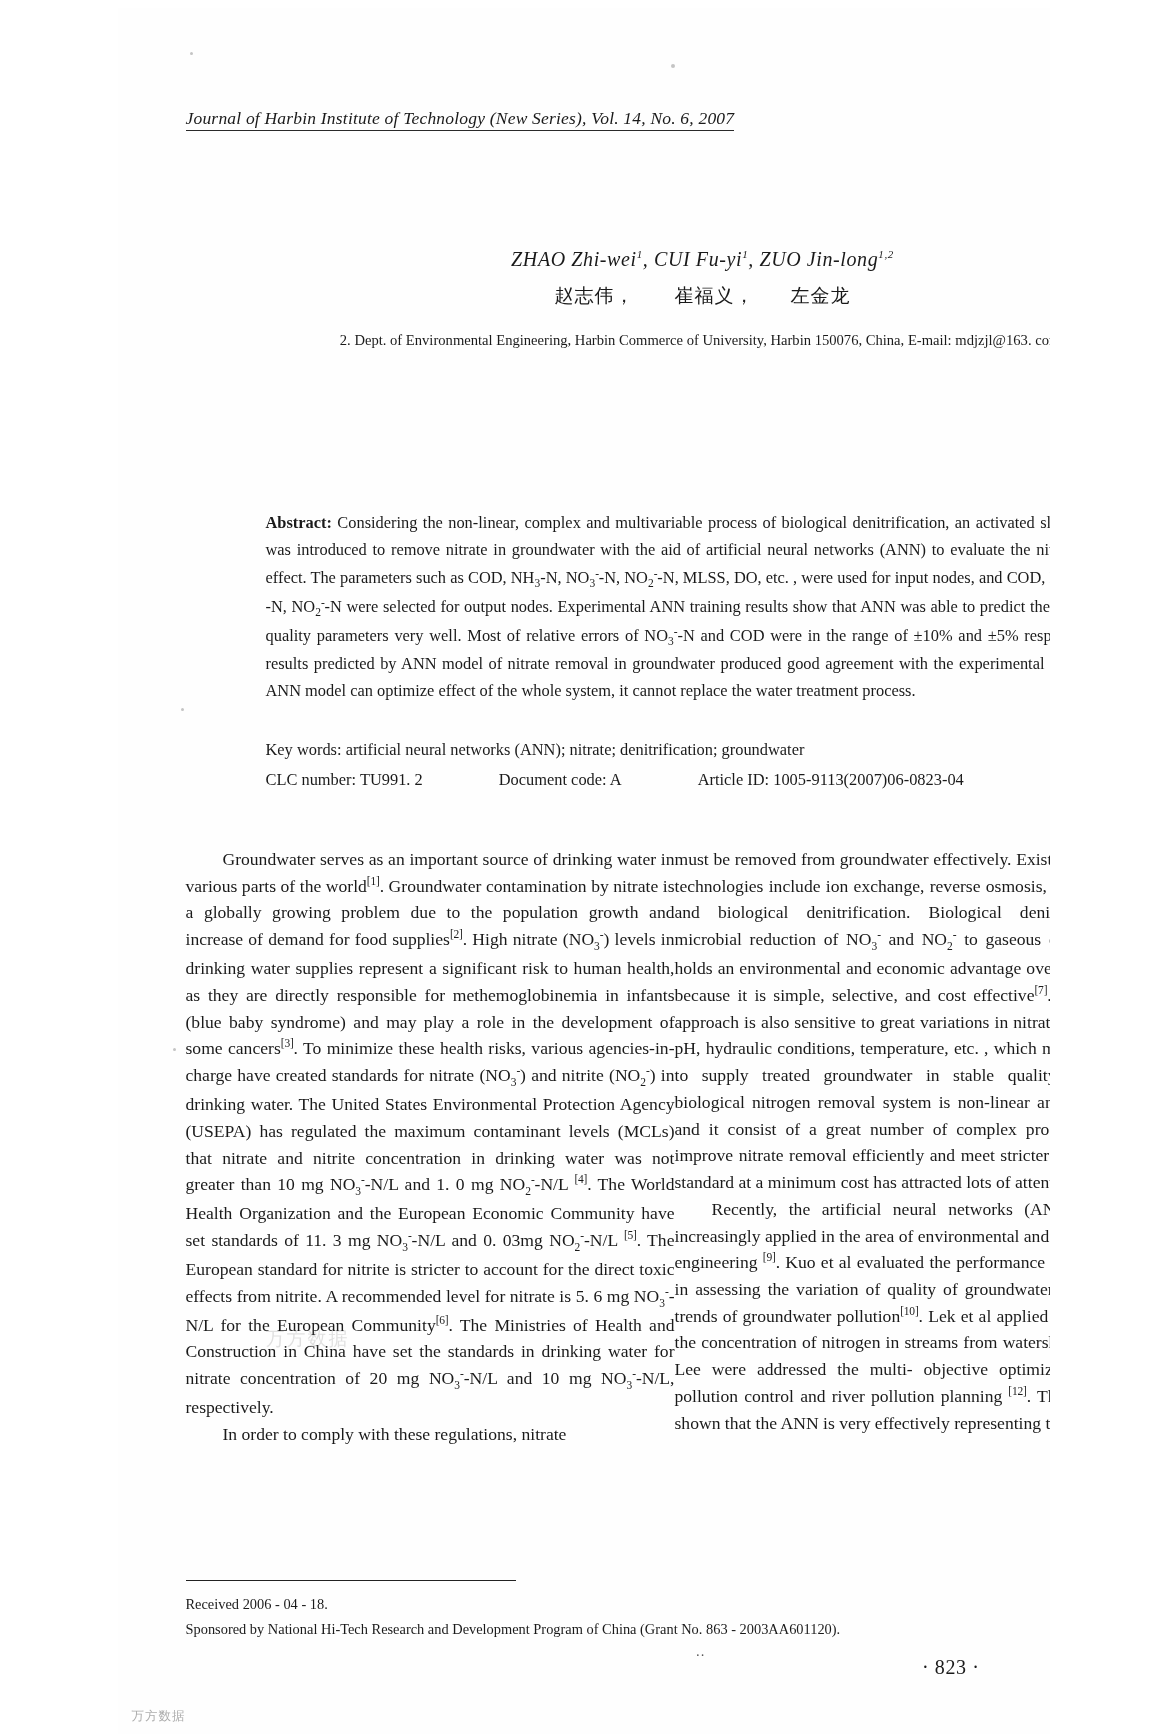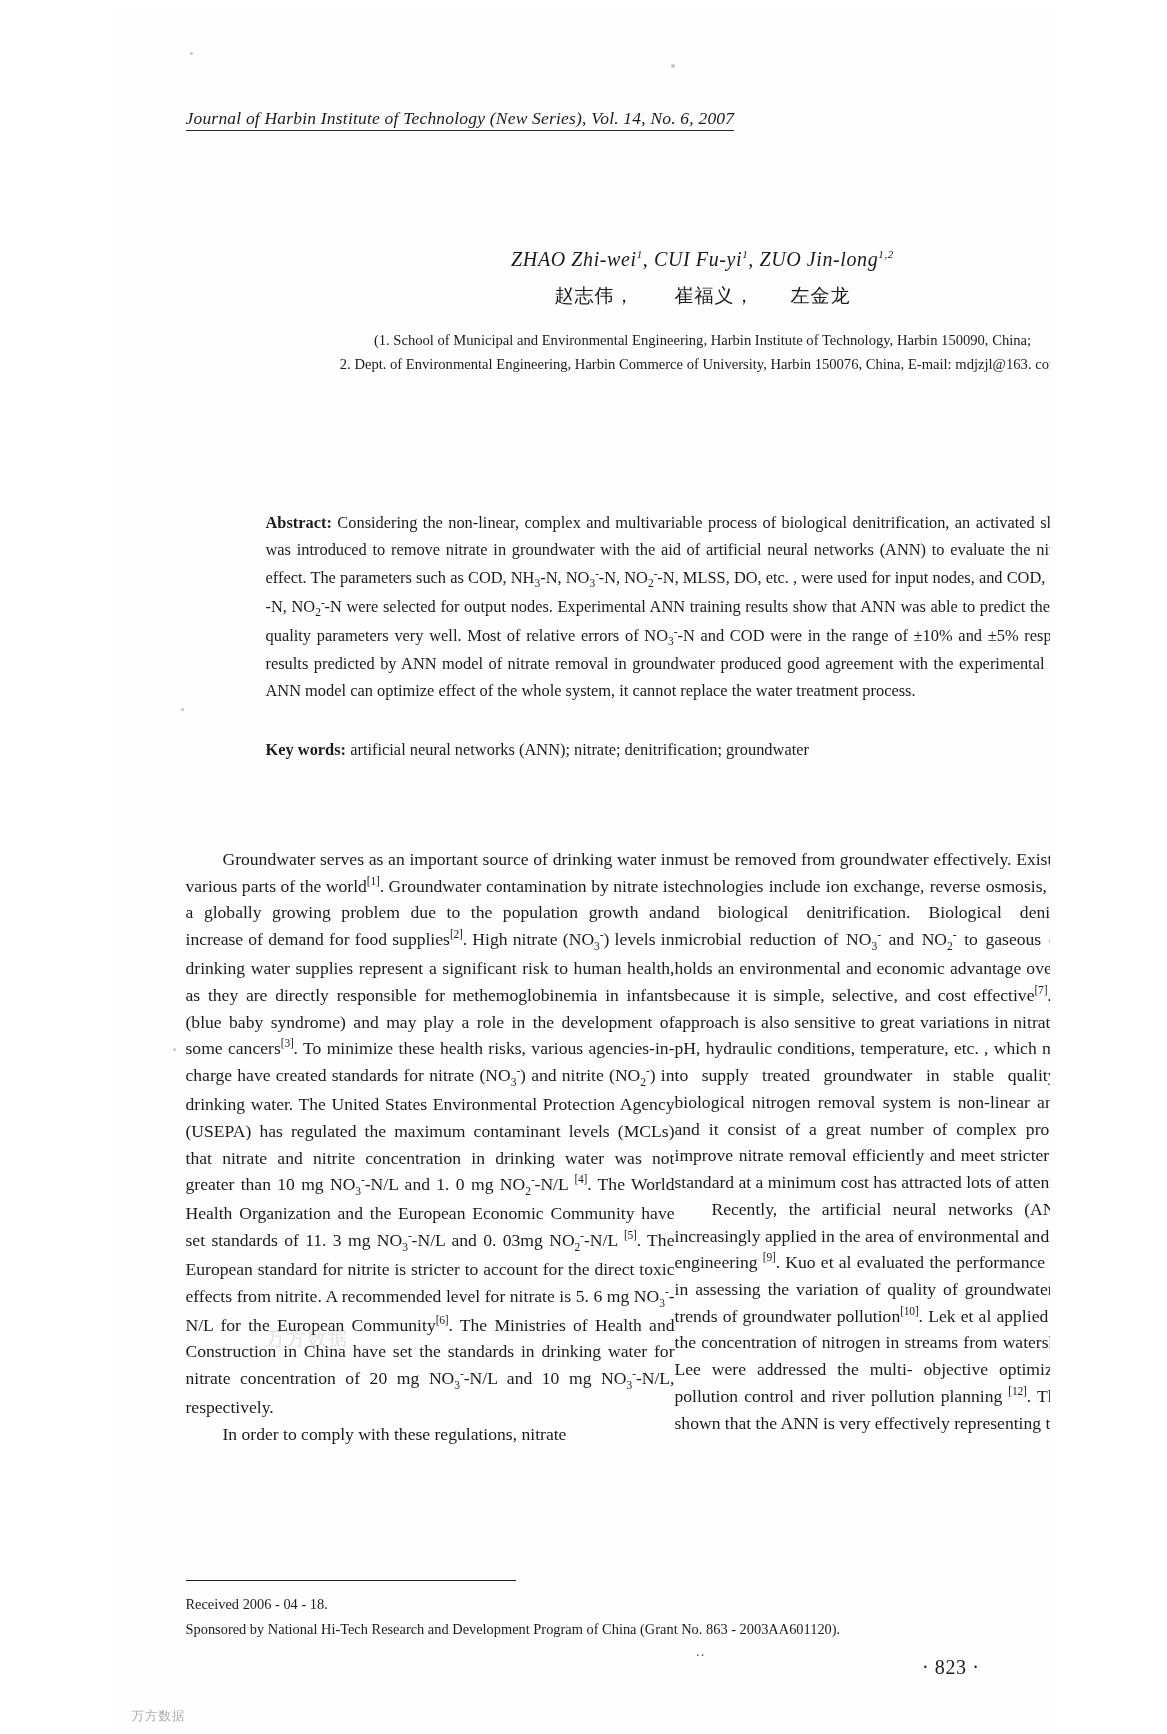--- a/index.html
+++ b/index.html
@@ -91,21 +91,21 @@
   .abstract-block p { margin: 0; }
   .abs-label { font-weight: bold; }
   .meta-line {
     position: absolute;
     left: 148px;
     top: 728px;
     width: 872px;
     font-size: 16.4px;
     line-height: 1.68;
   }
-  .meta-line .lbl { font-weight: bold; }
+  .meta-line .lbl { font-weight: normal; }
   .meta-row2 { margin-top: 2px; }
   .meta-row2 .seg-2 { margin-left: 76px; }
   .meta-row2 .seg-3 { margin-left: 76px; }
   
   .columns {
     position: absolute;
     left: 68px;
     top: 838px;
     width: 1032px;
     display: flex;
@@ -201,31 +201,31 @@
 
     <div class="authors-latin">
       <span>ZHAO Zhi-wei</span><sup>1</sup><span>, </span><span>CUI Fu-yi</span><sup>1</sup><span>, </span><span>ZUO Jin-long</span><sup>1,2</sup>
     </div>
 
     <div class="authors-cn">
       <span>赵志伟，</span><span class="cn-gap-1"></span><span>崔福义，</span><span class="cn-gap-2"></span><span>左金龙</span>
     </div>
 
     <div class="affil">
-      <div>(1. School of Municipal and Environmental Engineering, Harbin Institute of Technology, Harbin 150090, China;</div>
       <div>2. Dept. of Environmental Engineering, Harbin Commerce of University, Harbin 150076, China, E-mail: mdjzjl@163. com)</div>
     </div>
   </div>
 
   <div class="abstract-block">
     <p><span class="abs-label">Abstract:</span><span> Considering the non-linear, complex and multivariable process of biological denitrification, an activated sludge process was introduced to remove nitrate in groundwater with the aid of artificial neural networks (ANN) to evaluate the nitrate removal effect. The parameters such as COD, NH<sub class="chem">3</sub>-N, NO<sub class="chem">3</sub><sup class="ref">-</sup>-N, NO<sub class="chem">2</sub><sup class="ref">-</sup>-N, MLSS, DO, etc. , were used for input nodes, and COD, NH<sub class="chem">3</sub>-N, NO<sub class="chem">3</sub><sup class="ref">-</sup>-N, NO<sub class="chem">2</sub><sup class="ref">-</sup>-N were selected for output nodes. Experimental ANN training results show that ANN was able to predict the output water quality parameters very well. Most of relative errors of NO<sub class="chem">3</sub><sup class="ref">-</sup>-N and COD were in the range of ±10% and ±5% respectively. The results predicted by ANN model of nitrate removal in groundwater produced good agreement with the experimental data. Though ANN model can optimize effect of the whole system, it cannot replace the water treatment process.</span></p>
   </div>
 
   <div class="meta-line">
     <div><span class="lbl">Key words:</span><span> artificial neural networks (ANN); nitrate; denitrification; groundwater</span></div>
+    <div class="meta-row2"><span class="lbl">CLC number:</span><span> TU991. 2</span><span class="seg-2"><span class="lbl">Document code:</span><span> A</span></span><span class="seg-3"><span class="lbl">Article ID:</span><span> 1005-9113(2007)06-0823-04</span></span></div>
   </div>
 
   <div class="columns">
     <div class="col">
       <p class="indent">Groundwater serves as an important source of drinking water in various parts of the world<sup class="ref">[1]</sup>. Groundwater contamination by nitrate is a globally growing problem due to the population growth and increase of demand for food supplies<sup class="ref">[2]</sup>. High nitrate (NO<sub class="chem">3</sub><sup class="ref">-</sup>) levels in drinking water supplies represent a significant risk to human health, as they are directly responsible for methemoglobinemia in infants (blue baby syndrome) and may play a role in the development of some cancers<sup class="ref">[3]</sup>. To minimize these health risks, various agencies-in-charge have created standards for nitrate (NO<sub class="chem">3</sub><sup class="ref">-</sup>) and nitrite (NO<sub class="chem">2</sub><sup class="ref">-</sup>) in drinking water. The United States Environmental Protection Agency (USEPA) has regulated the maximum contaminant levels (MCLs) that nitrate and nitrite concentration in drinking water was not greater than 10 mg NO<sub class="chem">3</sub><sup class="ref">-</sup>-N/L and 1. 0 mg NO<sub class="chem">2</sub><sup class="ref">-</sup>-N/L <sup class="ref">[4]</sup>. The World Health Organization and the European Economic Community have set standards of 11. 3 mg NO<sub class="chem">3</sub><sup class="ref">-</sup>-N/L and 0. 03mg NO<sub class="chem">2</sub><sup class="ref">-</sup>-N/L <sup class="ref">[5]</sup>. The European standard for nitrite is stricter to account for the direct toxic effects from nitrite. A recommended level for nitrate is 5. 6 mg NO<sub class="chem">3</sub><sup class="ref">-</sup>-N/L for the European Community<sup class="ref">[6]</sup>. The Ministries of Health and Construction in China have set the standards in drinking water for nitrate concentration of 20 mg NO<sub class="chem">3</sub><sup class="ref">-</sup>-N/L and 10 mg NO<sub class="chem">3</sub><sup class="ref">-</sup>-N/L, respectively.</p>
       <p class="indent">In order to comply with these regulations, nitrate</p>
     </div>
     <div class="col">
       <p>must be removed from groundwater effectively. Existing remediation technologies include ion exchange, reverse osmosis, electro dialysis, and biological denitrification. Biological denitrification, the microbial reduction of NO<sub class="chem">3</sub><sup class="ref">-</sup> and NO<sub class="chem">2</sub><sup class="ref">-</sup> to gaseous dinitrogen (N<sub class="chem">2</sub>), holds an environmental and economic advantage over other methods because it is simple, selective, and cost effective<sup class="ref">[7]</sup>. The biological approach is also sensitive to great variations in nitrate concentration, pH, hydraulic conditions, temperature, etc. , which makes it difficult to supply treated groundwater in stable quality. In addition, biological nitrogen removal system is non-linear and multivariable and it consist of a great number of complex processes. How to improve nitrate removal efficiently and meet stricter effluent quality standard at a minimum cost has attracted lots of attentions<sup class="ref">[8]</sup>.</p>
       <p class="indent">Recently, the artificial neural networks (ANN) have been increasingly applied in the area of environmental and water resources engineering <sup class="ref">[9]</sup>. Kuo et al evaluated the performance of ANN models in assessing the variation of quality of groundwater and the future trends of groundwater pollution<sup class="ref">[10]</sup>. Lek et al applied ANN to predict the concentration of nitrogen in streams from watershed<sup class="ref">[11]</sup>. Wen and Lee were addressed the multi- objective optimization of water pollution control and river pollution planning <sup class="ref">[12]</sup>. Their works have shown that the ANN is very effectively representing the</p>

